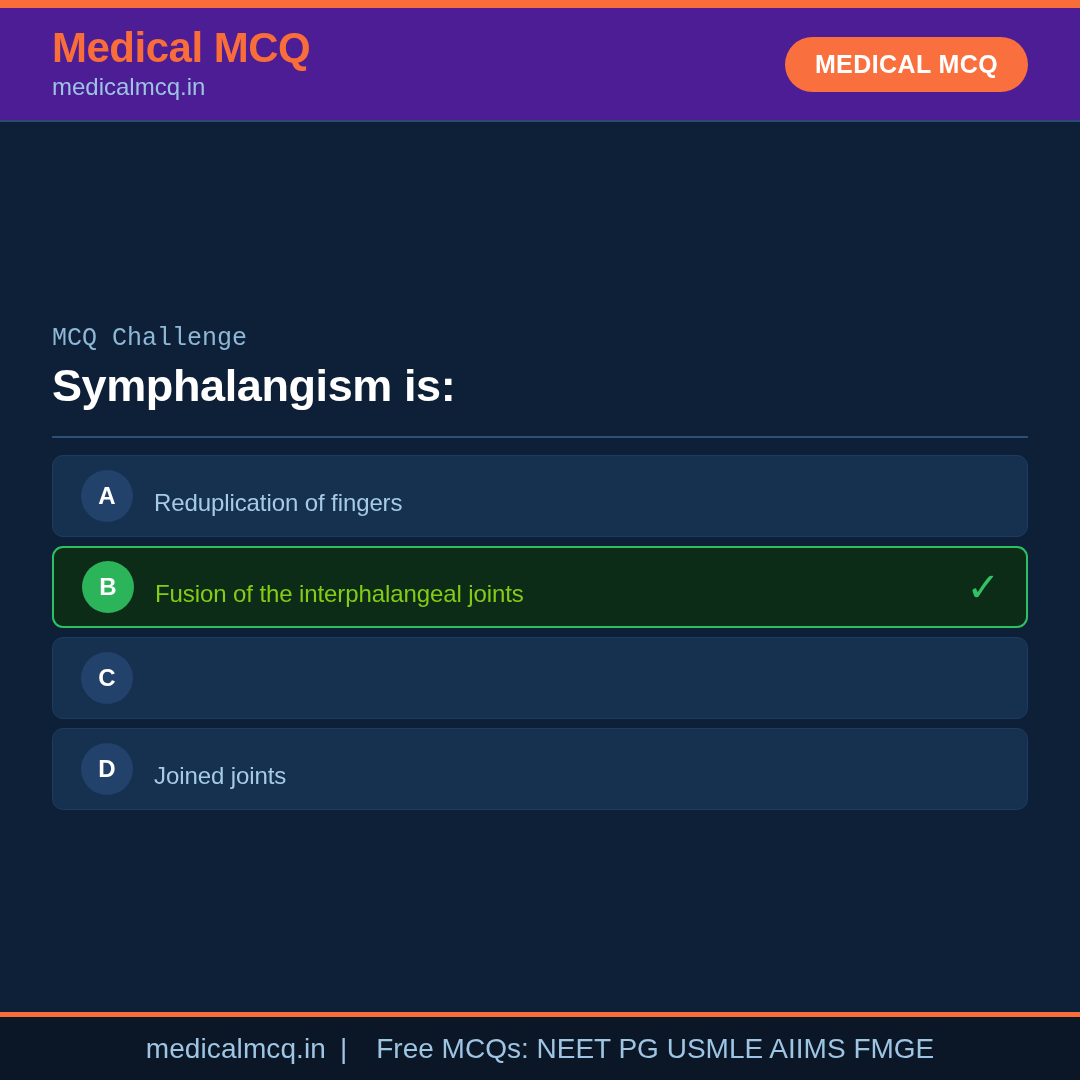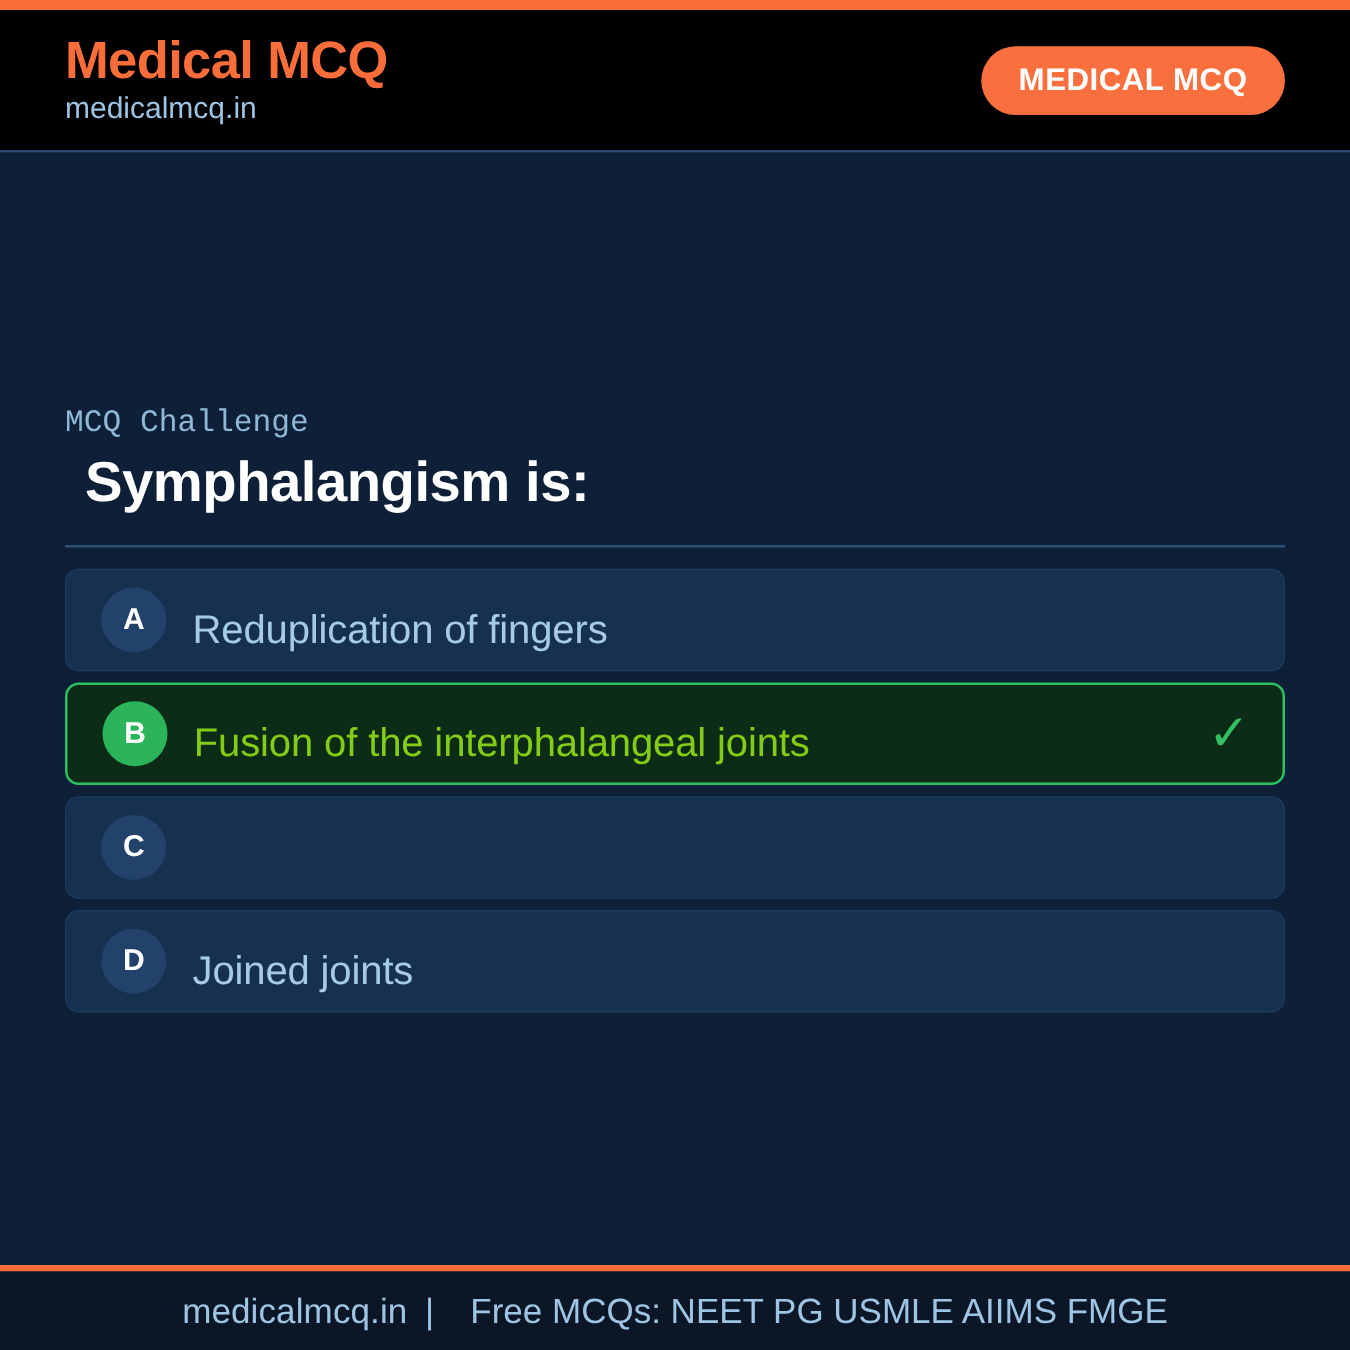--- a/index.html
+++ b/index.html
@@ -19,21 +19,21 @@
   
   .top-accent {
     height:8px;
     background:#f96d3a;
     width:100%;
   }
 
   
   .header {
     height:114px;
-    background:#000000;
+    background:#4c1d95;
     border-bottom:2px solid #2b4a72;
     position:relative;
     display:flex;
     align-items:center;
     justify-content:space-between;
     padding:0 52px;
   }
   .brand { display:flex; flex-direction:column; justify-content:center; }
   .brand-title {
     font-size:42px;
@@ -76,21 +76,20 @@
     line-height:1.2;
     margin-bottom:6px;
     font-family:Liberation Mono, monospace;
   }
   .question {
     font-size:45px;
     font-weight:bold;
     color:#ffffff;
     line-height:1.15;
     letter-spacing:-0.4px;
-    margin-left:16px;
   }
   .q-divider {
     height:2px;
     background:#2c5078;
     margin:25px 0 17px 0;
   }
 
   
   .options { display:flex; flex-direction:column; gap:9px; }
 
@@ -112,21 +111,21 @@
     background:#22416b;
     color:#ffffff;
     font-size:24px;
     font-weight:bold;
     display:flex;
     align-items:center;
     justify-content:center;
     margin-right:21px;
   }
   .option .label {
-    font-size:32px;
+    font-size:24px;
     color:#a5cbe8;
     line-height:1.12;
     letter-spacing:-0.1px;
     margin-top:15px;
   }
   .option .tick { display:none; }
 
   
   .option.correct {
     background:#0c2c18;

